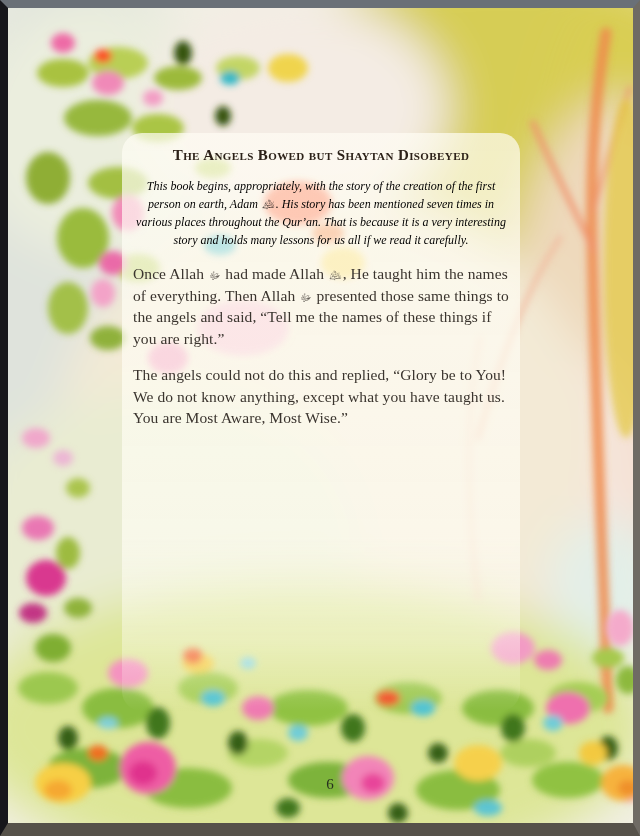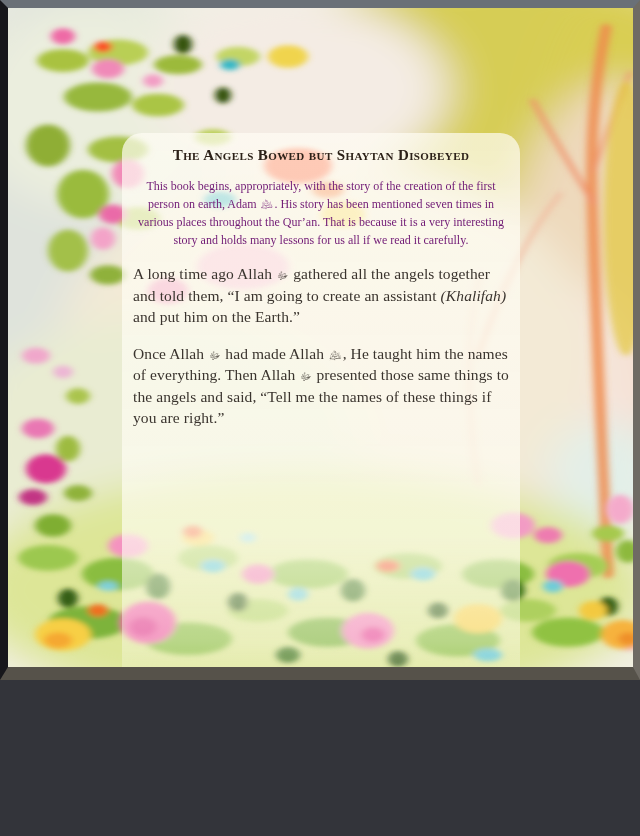--- a/index.html
+++ b/index.html
@@ -1,20 +1,20 @@
 <!DOCTYPE html>
 <html><head>
 <meta charset="utf-8">
 <style>
   html,body{margin:0;padding:0;}
   body{width:640px;height:836px;background:#33343a;font-family:"Liberation Serif", serif;}
 
   
   .photo{
-    position:relative;width:640px;height:680px;box-sizing:border-box;
+    position:relative;width:640px;height:836px;box-sizing:border-box;
     border-top:8px solid #6a7077;border-left:8px solid #17171b;
     border-right:7px solid #6f6b64;border-bottom:13px solid #56524a;
     overflow:hidden;background:#f1efe4;
   }
   .page{position:absolute;inset:0;overflow:hidden;}
   .art{position:absolute;left:0;top:0;width:100%;height:100%;display:block;}
 
   
   .panel-bg{
     position:absolute;left:114px;top:125px;width:398px;height:578px;
@@ -32,22 +32,22 @@
   .panel h1{
     margin:0 0 13px 0;text-align:center;
     font-size:15px;font-weight:bold;font-variant:small-caps;
     letter-spacing:0.4px;color:#2c2118;
   }
   .panel h2{
     margin:0 0 16px 0;text-align:center;
     font-size:13.5px;font-weight:bold;color:#33251c;
   }
   .intro{
-    margin:0 0 14px 0;text-align:center;
-    font-size:12px;line-height:18px;color:#701a75;
+    margin:0 0 14px 0;text-align:center;font-style:italic;
+    font-size:12px;line-height:18px;color:#000000;
   }
   .bodyp{
     margin:0 0 15px 0;text-align:left;
     font-size:15.5px;line-height:21.5px;color:#3a342e;letter-spacing:0.1px;
   }
   .hon{font-size:10px;line-height:1;opacity:.9;letter-spacing:-1px;padding:0 1px;}
   .term{font-style:italic;}
   .pagenum{
     position:absolute;left:308px;top:768px;width:28px;text-align:center;
     font-size:15px;color:#27301f;
@@ -198,23 +198,23 @@
       </g>
     </svg>
 
     <div class="panel-bg"></div>
 
     <div class="panel">
       <h1>The Angels Bowed but Shaytan Disobeyed</h1>
 
       <p class="intro"><span>This book begins, appropriately, with the story of the creation of the first person on earth, Adam </span><span class="hon">﵇</span><span>. His story has been mentioned seven times in various places throughout the Qur’an. That is because it is a very interesting story and holds many lessons for us all if we read it carefully.</span></p>
 
-      <p class="bodyp"><span>A long time ago Allah </span><span class="hon">ﷻ</span><span> gathered all the angels together and told them, “I am going to create an assistant </span><span class="term">(Khalifah)</span><span> and put him on the Earth.”</span></p>
 
 
 
       <p class="bodyp"><span>Once Allah </span><span class="hon">ﷻ</span><span> had made Allah </span><span class="hon">﵇</span><span>, He taught him the names of everything. Then Allah </span><span class="hon">ﷻ</span><span> presented those same things to the angels and said, “Tell me the names of these things if you are right.”</span></p>
 
+      <p class="bodyp"><span>The angels could not do this and replied, “Glory be to You! We do not know anything, except what you have taught us. You are Most Aware, Most Wise.”</span></p>
     </div>
 
     <div class="pagenum">6</div>
   </div>
 </div>
 
 </body></html>

